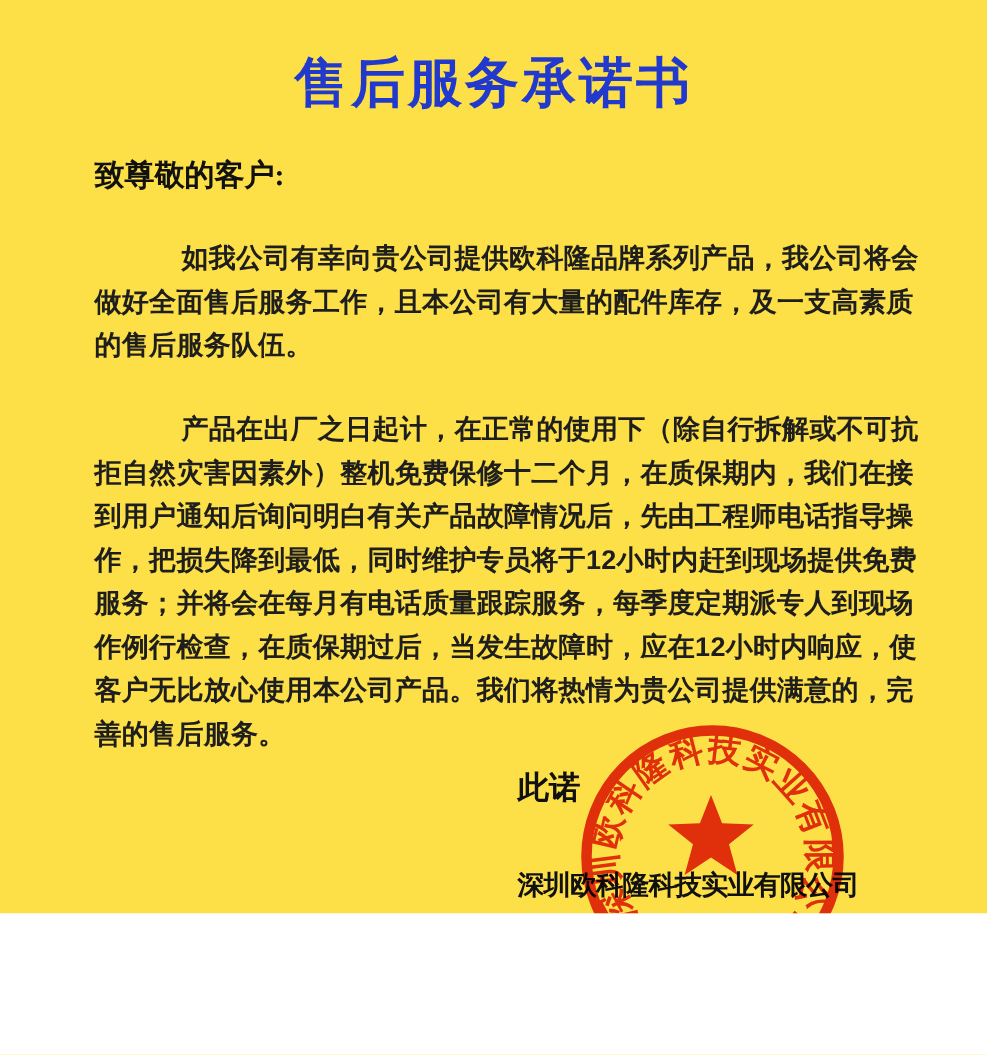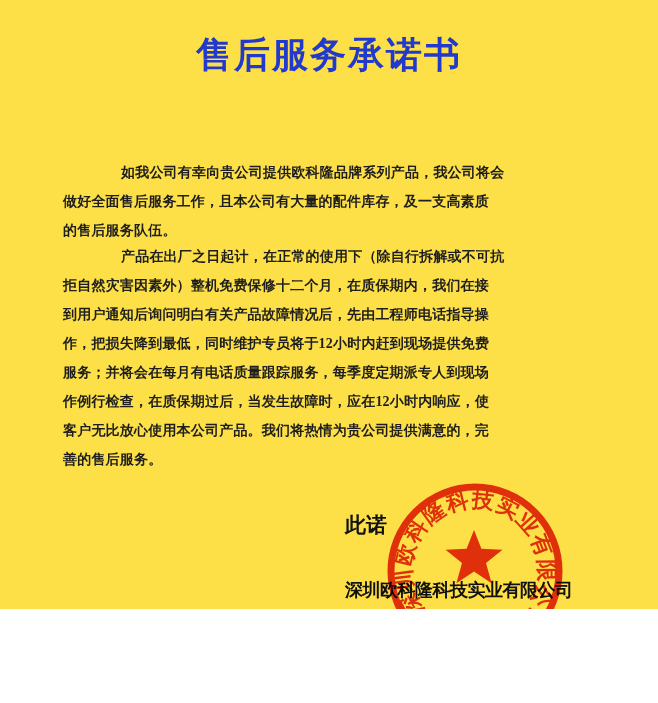--- a/index.html
+++ b/index.html
@@ -26,30 +26,30 @@
   }
   .greeting{
     position:absolute;left:63px;top:104px;
     font-family:"Liberation Serif","DejaVu Serif",serif;
     font-weight:bold;
     font-size:20px;line-height:26px;
     color:#111;
   }
   .para{
     position:absolute;left:63px;
-    font-family:Liberation Serif, serif;
+    font-family:Liberation Sans, sans-serif;
     font-weight:bold;
-    font-size:14px;line-height:29px;
+    font-size:18px;line-height:29px;
     letter-spacing:0.2px;
     color:var(--body-text);
     white-space:pre;
     text-indent:58px;
   }
   .para1{top:158px;}
-  .para2{top:242px;}
+  .para2{top:272px;}
   .closing{
     position:absolute;left:345px;top:512px;
     font-family:"Liberation Serif","DejaVu Serif",serif;
     font-weight:bold;
     font-size:21px;line-height:26px;
     color:#111;
   }
   .company{
     position:absolute;left:345px;top:578px;
     font-family:"Liberation Serif","DejaVu Serif",serif;
@@ -88,20 +88,21 @@
     font-size:22px;
   }
 </style>
 </head>
 <body>
 
 <div class="page">
 
   <div class="title">售后服务承诺书</div>
 
+  <div class="greeting">致尊敬的客户:</div>
 
   <div class="para para1">如我公司有幸向贵公司提供欧科隆品牌系列产品，我公司将会
 做好全面售后服务工作，且本公司有大量的配件库存，及一支高素质
 的售后服务队伍。</div>
 
   <div class="para para2">产品在出厂之日起计，在正常的使用下（除自行拆解或不可抗
 拒自然灾害因素外）整机免费保修十二个月，在质保期内，我们在接
 到用户通知后询问明白有关产品故障情况后，先由工程师电话指导操
 作，把损失降到最低，同时维护专员将于12小时内赶到现场提供免费
 服务；并将会在每月有电话质量跟踪服务，每季度定期派专人到现场

